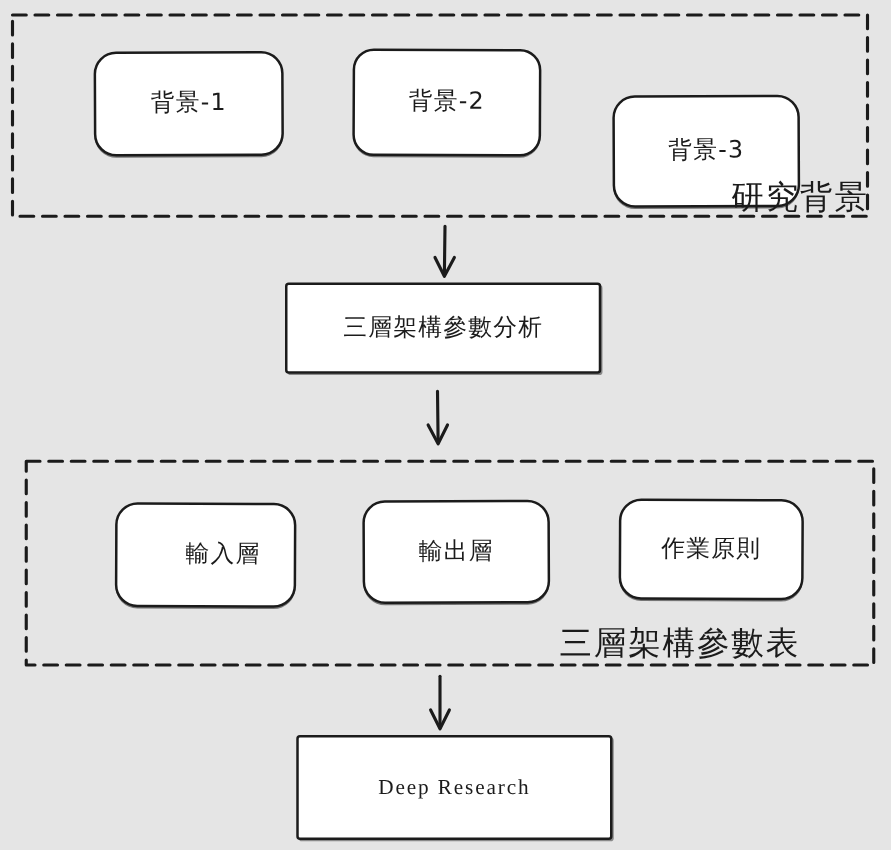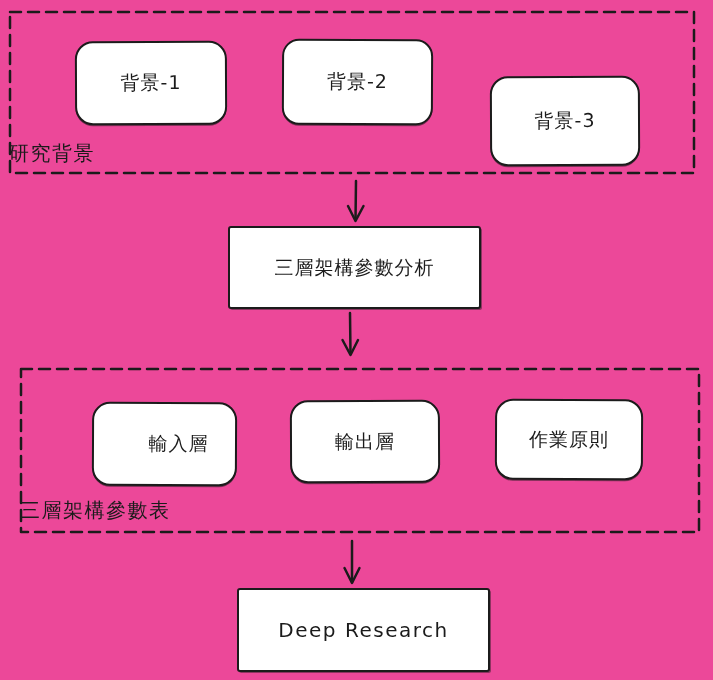--- a/index.html
+++ b/index.html
@@ -5,21 +5,21 @@
   html, body {
     margin: 0;
     padding: 0;
     background: #ffffff;
     font-family: "DejaVu Sans", "Liberation Sans", sans-serif;
   }
   .canvas {
     position: relative;
     width: 713px;
     height: 680px;
-    background: #ec4899;
+    background: #e5e5e5;
     overflow: hidden;
     color: #1b1b1b;
   }
   .layer {
     position: absolute;
     left: 0;
     top: 0;
     width: 713px;
     height: 680px;
   }
@@ -43,29 +43,30 @@
   .node.rect {
     border-radius: 3px;
     box-shadow: 1.5px 1.5px 0 -0.5px rgba(27,27,27,0.45);
   }
   .node .lbl {
     padding: 2px 6px;
     line-height: 1.25;
   }
   .group-label {
     position: absolute;
-    text-align: left;
-    font-size: 20px;
+    text-align: right;
+    font-size: 26px;
     letter-spacing: 1.5px;
     color: #1b1b1b;
     font-family: Liberation Serif, serif;
   }
   .latin {
-    font-size: 20px;
+    font-size: 17px;
     letter-spacing: 1.5px;
+    font-family: Liberation Serif, serif;
   }
   
   .tilt-a { transform: rotate(-0.25deg); }
   .tilt-b { transform: rotate(0.25deg); }
 </style>
 </head>
 <body>
 
 <div class="canvas">
 
@@ -98,35 +99,35 @@
   <div class="node rounded tilt-b" style="left:282px; top:39px; width:151px; height:86px;border-radius:17px;">
     <span class="lbl">背景-2</span>
   </div>
 
   <div class="node rounded tilt-a" style="left:490px; top:40px; width:150px; height:90px;margin-top:36px;">
     <span class="lbl">背景-3</span>
   </div>
 
   <div class="group-label" style="left:9px; top:140px; width:686px;">研究背景</div>
 
-  <div class="node rect" style="left:228px; top:226px; width:253px; height:83px;text-align:right;">
+  <div class="node rect" style="left:228px; top:226px; width:253px; height:73px;text-align:right;">
     <span class="lbl">三層架構參數分析</span>
   </div>
 
   <div class="node rounded tilt-b" style="left:92px; top:402px; width:145px; height:84px;padding-left:28px;">
     <span class="lbl">輸入層</span>
   </div>
 
   <div class="node rounded tilt-a" style="left:290px; top:400px; width:150px; height:83px;">
     <span class="lbl">輸出層</span>
   </div>
 
   <div class="node rounded tilt-b" style="left:495px; top:399px; width:148px; height:81px;">
     <span class="lbl">作業原則</span>
   </div>
 
-  <div class="group-label" style="left:20px; top:497px; width:604px;">三層架構參數表</div>
+  <div class="group-label" style="left:36px; top:497px; width:604px;">三層架構參數表</div>
 
   <div class="node rect" style="left:237px; top:588px; width:253px; height:84px;">
     <span class="lbl latin">Deep Research</span>
   </div>
 
 </div>
 
 </body></html>

